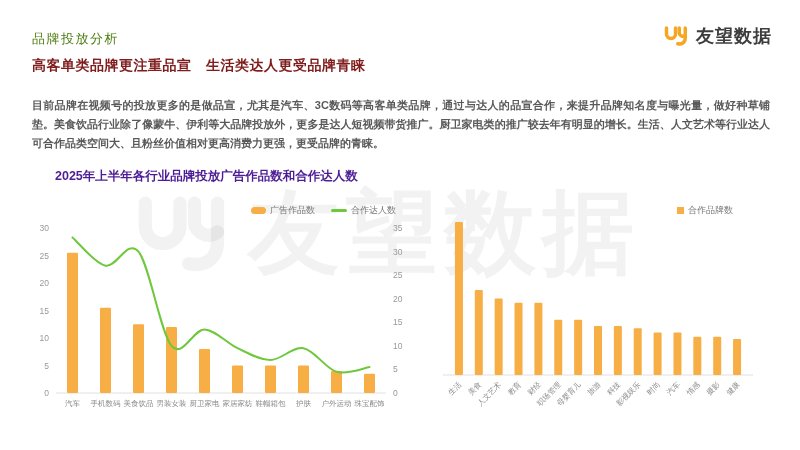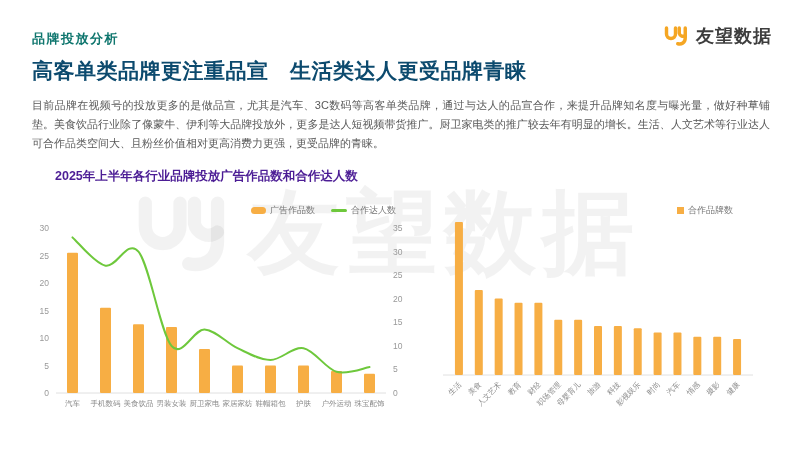--- a/index.html
+++ b/index.html
@@ -4,26 +4,26 @@
 <style>
   html,body{margin:0;padding:0;background:#fff;}
   #page{position:relative;width:800px;height:450px;background:#ffffff;overflow:hidden;
         font-family:"Liberation Sans","DejaVu Sans",sans-serif;}
   .layer{position:absolute;z-index:1;}
   
   #watermark{position:absolute;left:128px;top:180px;z-index:0;display:flex;align-items:center;
              gap:16px;color:rgba(0,0,0,0.05);font-weight:bold;}
   #watermark .wm-text{font-size:92px;letter-spacing:6px;line-height:1;}
   
-  #eyebrow{left:32px;top:30px;font-size:13px;font-weight:bold;color:#0f766e;letter-spacing:1.5px;}
+  #eyebrow{left:32px;top:30px;font-size:13px;font-weight:normal;color:#4d7c0f;letter-spacing:1.5px;}
   #brand{right:28px;top:22px;display:flex;align-items:center;gap:7px;}
   #brand .brand-name{font-size:18px;font-weight:bold;color:#3d3d3d;letter-spacing:1px;}
-  #main-title{left:32px;top:57px;font-size:21px;font-weight:bold;color:#0c4a6e;letter-spacing:0.5px;}
+  #main-title{left:32px;top:57px;font-size:14px;font-weight:bold;color:#7f1d1d;letter-spacing:0.5px;}
   #body-text{left:32px;top:96px;width:738px;font-size:11px;line-height:19px;color:#595959;
-             text-align:justify;}
+             text-align:justify;font-weight:bold;}
   
   .chart-box{position:absolute;z-index:1;}
   #chart-box-1{left:30px;top:160px;width:382px;height:260px;}
   #chart-box-2{left:428px;top:160px;width:365px;height:260px;}
   .chart-title{position:absolute;left:25px;top:8px;font-size:12.5px;font-weight:bold;color:#4c1d95;}
   .legend{position:absolute;display:flex;align-items:center;gap:16px;font-size:9px;color:#777;}
   #legend1{top:44px;right:16px;}
   #legend2{top:44px;right:60px;}
   .legend .item{display:flex;align-items:center;gap:4px;}
   .sw-bar{display:inline-block;width:15px;height:7px;border-radius:3.5px;}

